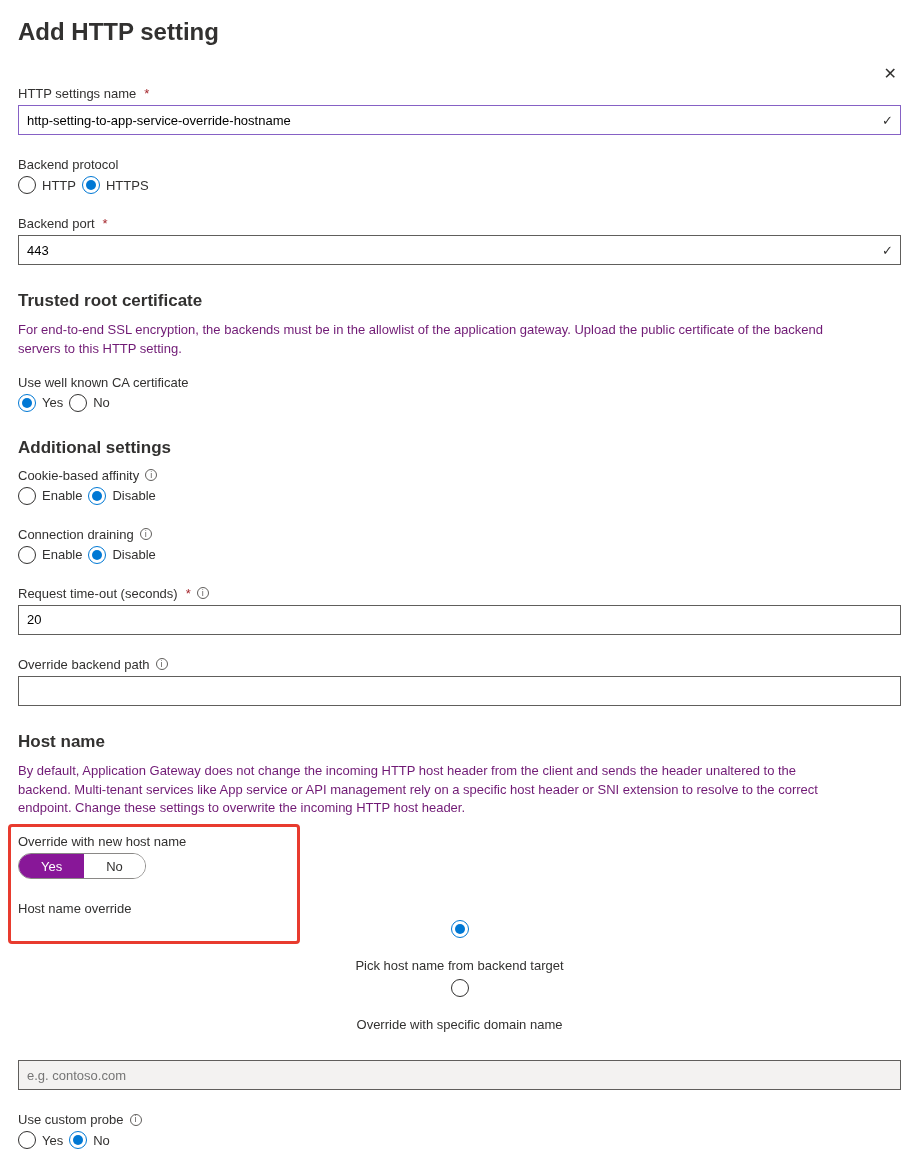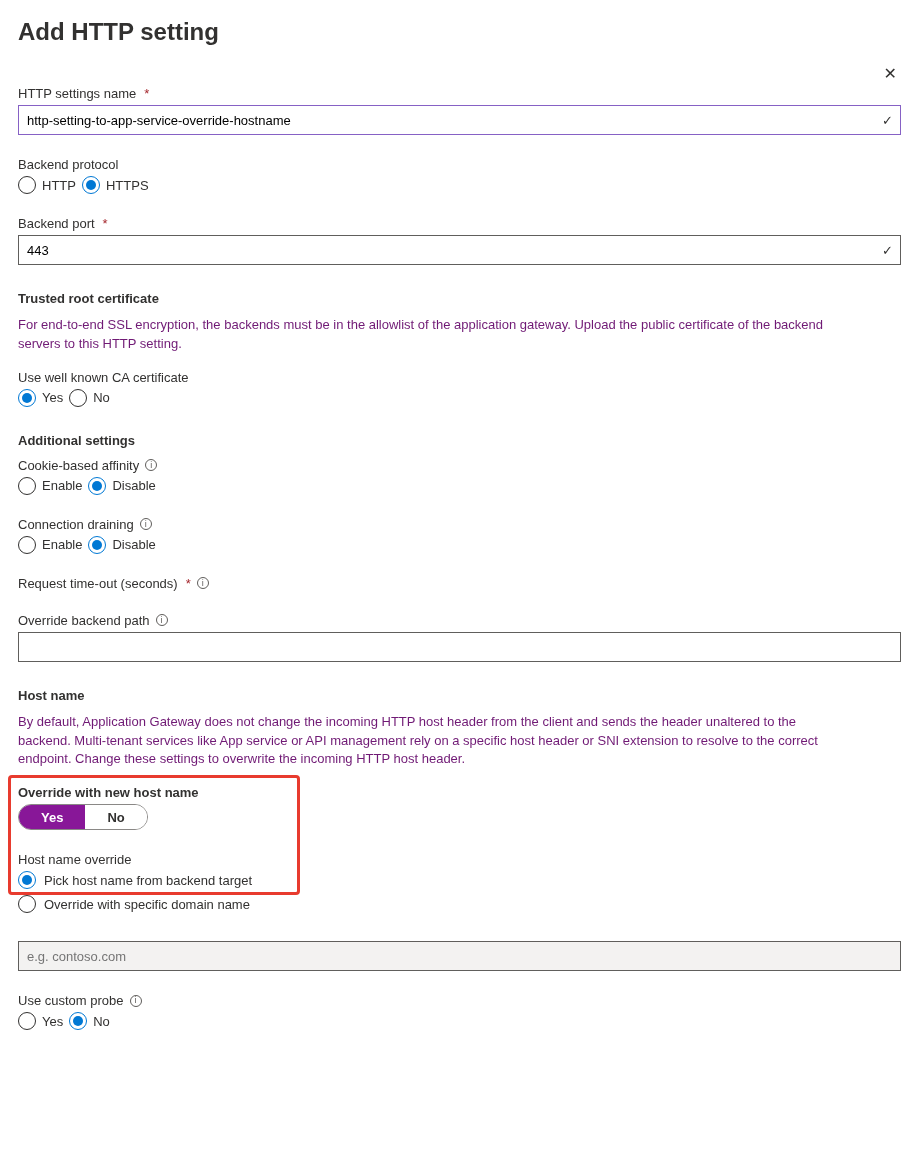--- a/index.html
+++ b/index.html
@@ -21,32 +21,32 @@
   .info-icon { width:12px; height:12px; border:1px solid #605e5c; border-radius:50%; display:inline-flex; align-items:center; justify-content:center; font-size:9px; color:#605e5c; line-height:1;}
   .text-input {
     width: 100%; height: 30px; padding: 4px 30px 4px 8px;
     border:1px solid #605e5c; font-size:13px; font-family:inherit; outline:none;
     background:#fff;
   }
   .text-input.valid { border-color:#8661c5; }
   .text-input.disabled { background:#f3f2f1; color:#a19f9d; }
   .input-wrap { position:relative; }
   .check-icon { position:absolute; right:8px; top:50%; transform:translateY(-50%); color:#323130; font-size:13px;}
-  .section-title { font-size:13px; font-weight:600; margin: 26px 0 10px 0; }
+  .section-title { font-size:17px; font-weight:600; margin: 26px 0 10px 0; }
   .desc { font-size:13px; color:#701a75; line-height:1.45; margin-bottom:16px; max-width: 830px;}
   .radio-row { display:flex; gap:6px; align-items:center; margin-top:4px;}
   .radio { display:flex; align-items:center; gap:6px; cursor:pointer; }
   .radio-circle {
     width:18px; height:18px; border:1px solid #323130; border-radius:50%;
     display:flex; align-items:center; justify-content:center; background:#fff;
   }
   .radio.selected .radio-circle { border-color:#0078d4; }
   .radio.selected .radio-dot { width:10px; height:10px; background:#0078d4; border-radius:50%; }
   .radio-stack { display:flex; flex-direction:column; gap:6px; margin-top:4px;}
-  .radio-stack .radio { gap:8px; }
+  .radio-stack .radio { gap:20px;flex-direction:column; }
   .toggle-pill {
     display:inline-flex; border:1px solid #8a8886; border-radius:14px; overflow:hidden; height:26px;
   }
   .toggle-opt { padding: 3px 22px; font-size:13px; display:flex; align-items:center; cursor:pointer; }
   .toggle-opt.active { background:#881798; color:#fff; }
   .toggle-opt.inactive { background:#fff; color:#323130; }
   .highlight-box {
     border: 3px solid #e83b2e;
     border-radius: 4px;
     position: absolute;
@@ -169,37 +169,38 @@
     </div>
   </div>
 </div>
 
 <div class="field">
   <div class="label">
     <span>Request time-out (seconds)</span>
     <span class="req">*</span>
     <span class="info-icon">i</span>
   </div>
+  <input class="text-input" value="20" style="">
 </div>
 
 <div class="field">
   <div class="label">
     <span>Override backend path</span>
     <span class="info-icon">i</span>
   </div>
   <input class="text-input" value="" style="">
 </div>
 
 <div class="section-title">Host name</div>
 <div class="desc">By default, Application Gateway does not change the incoming HTTP host header from the client and sends the header unaltered to the backend. Multi-tenant services like App service or API management rely on a specific host header or SNI extension to resolve to the correct endpoint. Change these settings to overwrite the incoming HTTP host header.</div>
 
 <div class="hostname-group">
   <div class="highlight-box" style="left:-10px; top:-10px; width:292px; height:120px;"></div>
 
-  <div class="field" style="font-weight:bold;">
+  <div class="field" style="">
     <div class="label">
         <span>Override with new host name</span>
       </div>
     <div class="toggle-pill">
       <div class="toggle-opt active">Yes</div>
       <div class="toggle-opt inactive">No</div>
     </div>
   </div>
 
   <div class="field" style="margin-bottom:10px;">

